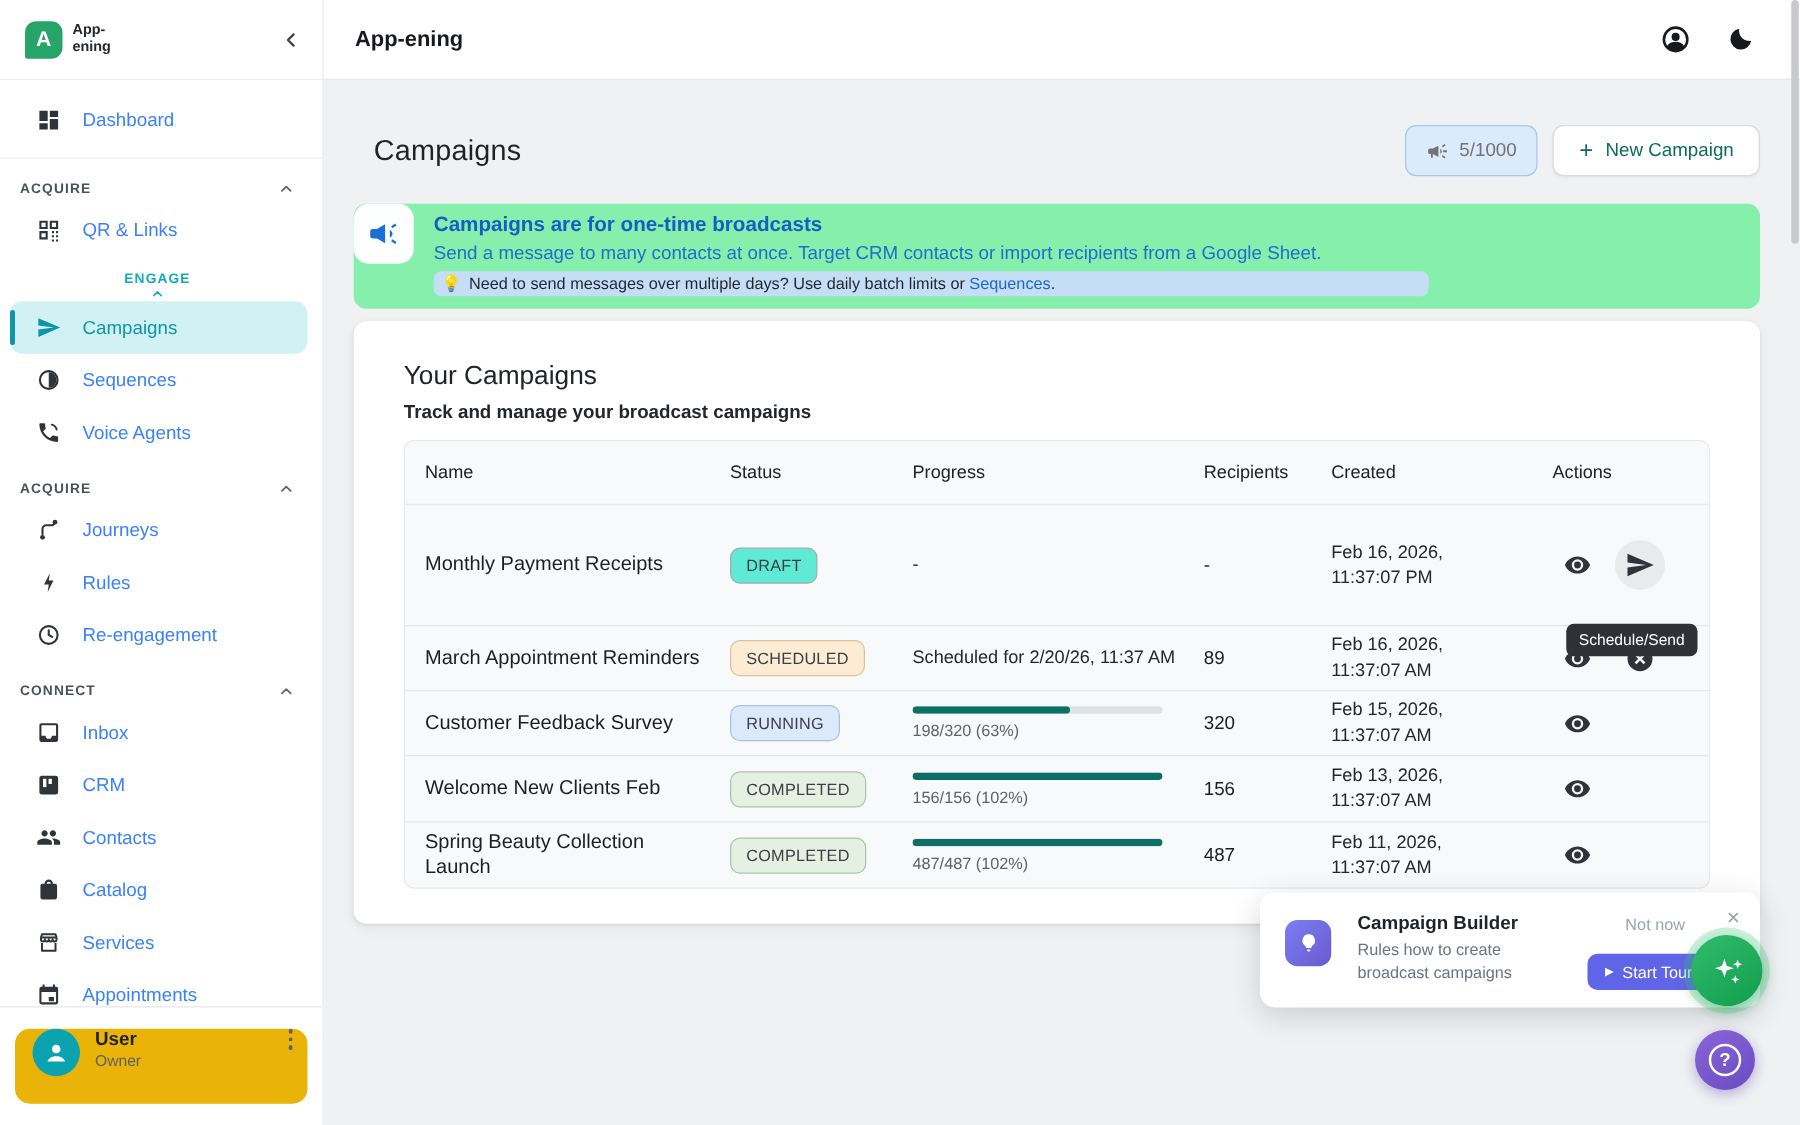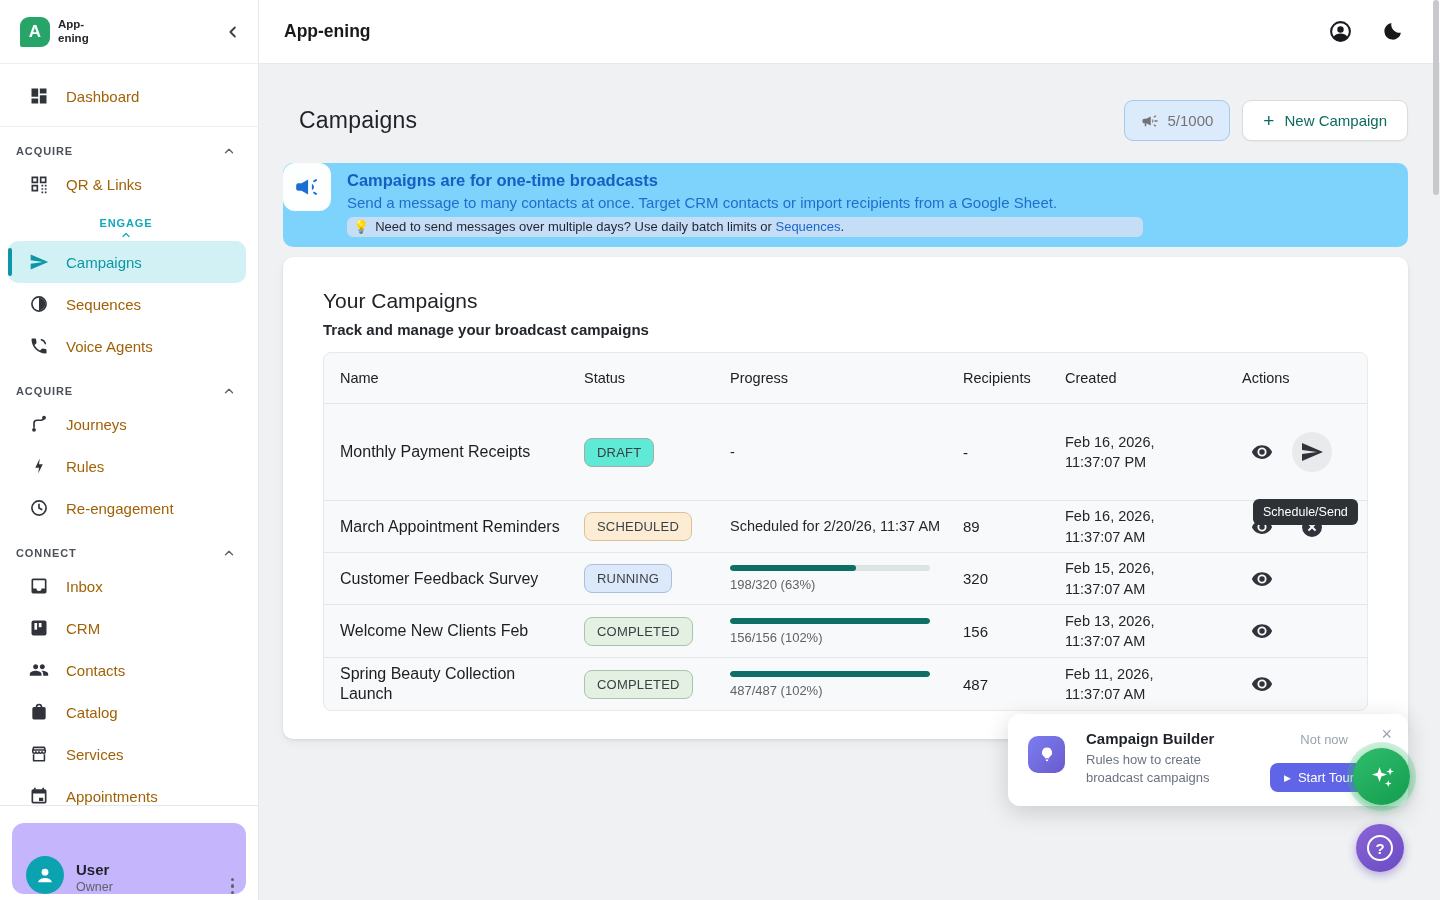--- a/index.html
+++ b/index.html
@@ -6,33 +6,33 @@
   html,body { width:1440px; height:900px; overflow:hidden; }
   body { font-family:"Liberation Sans","DejaVu Sans",sans-serif; background:#eef0f2; color:#1c1e21; display:flex; }
 
   
   .sidebar { width:259px; height:900px; background:#fff; border-right:1px solid #e6e8eb; position:relative; flex:none; }
   .logo-row { height:64px; display:flex; align-items:center; padding:0 16px 0 20px; border-bottom:1px solid #eceef0; }
   .logo-mark { width:30px; height:30px; background:#27a568; border-radius:9px 9px 9px 2px; color:#fff; font-weight:bold; font-size:17px; display:flex; align-items:center; justify-content:center; }
   .logo-text { margin-left:8px; font-size:11.5px; font-weight:bold; color:#23262b; line-height:1.15; }
   .collapse-btn { margin-left:auto; color:#3c4043; display:flex; cursor:pointer; }
   .nav { height:741px; overflow:hidden; padding-top:8px; }
-  .nav-item { height:42px; display:flex; align-items:center; gap:17px; padding:0 16px 0 29px; font-size:15px; color:#a16207; cursor:pointer; position:relative; }
+  .nav-item { height:42px; display:flex; align-items:center; gap:17px; padding:0 16px 0 29px; font-size:15px; color:#3b82f6; cursor:pointer; position:relative; }
   .nav-item svg { flex:none; color:#30343a; }
   .dash-block { padding:2px 0 8px; border-bottom:1px solid #eceef0; margin-bottom:4px; }
   .dash-block .nav-item { height:44px; }
   .section-head { margin-top:12px; height:24px; display:flex; align-items:center; justify-content:space-between; padding:0 22px 0 16px; font-size:11px; font-weight:bold; letter-spacing:.9px; color:#4b5158; cursor:pointer; }
   .section-head.teal { color:#10aabb;flex-direction:column; }
   .section-head svg { color:#5f6368; }
   .section-head.teal svg { color:#10aabb; }
   .nav-item.active { background:#d2f1f4; border-radius:10px; margin:0 12px 0 8px; padding-left:21px; color:#0d96a5; }
   .nav-item.active svg { color:#0d96a5; }
   .active-bar { position:absolute; left:0; top:7px; bottom:7px; width:4px; border-radius:3px; background:#0d96a5; }
   .user-area { position:absolute; left:0; right:0; bottom:0; height:95px; border-top:1px solid #e6e8eb; background:#fff; }
-  .user-card { margin:17px 12px 0; height:71px; background:#c4b5fd; border-radius:12px; display:flex; align-items:flex-end; padding:0 12px 0 14px; }
+  .user-card { margin:17px 12px 0; height:60px; background:#eab308; border-radius:12px; display:flex; align-items:flex-start; padding:0 12px 0 14px; }
   .user-avatar { width:38px; height:38px; border-radius:50%; background:#0ba3b0; color:#fff; display:flex; align-items:center; justify-content:center; }
   .user-meta { margin-left:12px; }
   .user-name { font-size:15px; font-weight:bold; color:#1f2329; }
   .user-role { font-size:12.5px; color:#5f6368; margin-top:2px; }
   .kebab { margin-left:auto; color:#5f6368; font-size:16px; letter-spacing:0; line-height:5px; display:flex; flex-direction:column; gap:3px; cursor:pointer; }
   .kebab i { width:3.5px; height:3.5px; border-radius:50%; background:#5f6368; }
 
   
   .main { flex:1; display:flex; flex-direction:column; position:relative; }
   .topbar { height:64px; background:#fff; border-bottom:1px solid #e6e8eb; display:flex; align-items:center; padding:0 36px 0 25px; }
@@ -42,21 +42,21 @@
 
   .content { flex:1; background:#eff1f3; position:relative; padding:36px 32px 0 24px; }
   .page-head { display:flex; align-items:center; padding-left:16px; margin-bottom:22px; }
   .page-title { font-size:23px; color:#1f2227; font-weight:500; letter-spacing:.2px; }
   .head-right { margin-left:auto; display:flex; gap:12px; align-items:center; }
   .quota-badge { display:flex; align-items:center; gap:8px; background:#dcebfc; border:1px solid #a5c7f0; color:#737373; border-radius:9px; height:41px; padding:0 16px; font-size:15px; font-weight:500; cursor:pointer;justify-content:flex-end; }
   .new-campaign-btn { display:flex; align-items:center; gap:10px; background:#fff; border:1px solid #d9dbde; border-radius:9px; height:41px; padding:0 20px; font-size:15px; font-weight:500; color:#0d6b5e; cursor:pointer; box-shadow:0 1px 2px rgba(0,0,0,.04); }
   .plus { font-size:19px; line-height:1; font-weight:400; }
 
   
-  .banner { position:relative; background:#7dd3fc; border-radius:10px; min-height:64px; padding:8px 16px 10px 64px; margin-bottom:10px; }
+  .banner { position:relative; background:#86efac; border-radius:10px; min-height:64px; padding:8px 16px 10px 64px; margin-bottom:10px; }
   .banner-icon-box { position:absolute; left:0; top:0; width:48px; height:48px; background:#fdfefe; border-radius:12px; display:flex; align-items:center; justify-content:center; color:#1a6fd4; }
   .banner-title { font-size:16.5px; font-weight:bold; color:#145fc4; }
   .banner-body { font-size:15px; color:#1e6ecd; margin-top:4px; }
   .banner-tip { display:inline-flex; align-items:center; gap:6px; background:#c6ddf6; border-radius:6px; margin-top:6px; padding:2px 10px 3px 6px; font-size:13px; color:#1f2530; width:796px; }
   .banner-tip .link { color:#1a66cf; cursor:pointer; }
 
   
   .card { background:#fff; border-radius:10px; box-shadow:0 1px 3px rgba(0,0,0,.08), 0 4px 10px rgba(0,0,0,.05); padding:32px 40px 28px; }
   .card-title { font-size:21px; color:#202328; font-weight:500; }
   .card-sub { font-size:15px; font-weight:bold; color:#23262b; margin-top:8px; }

